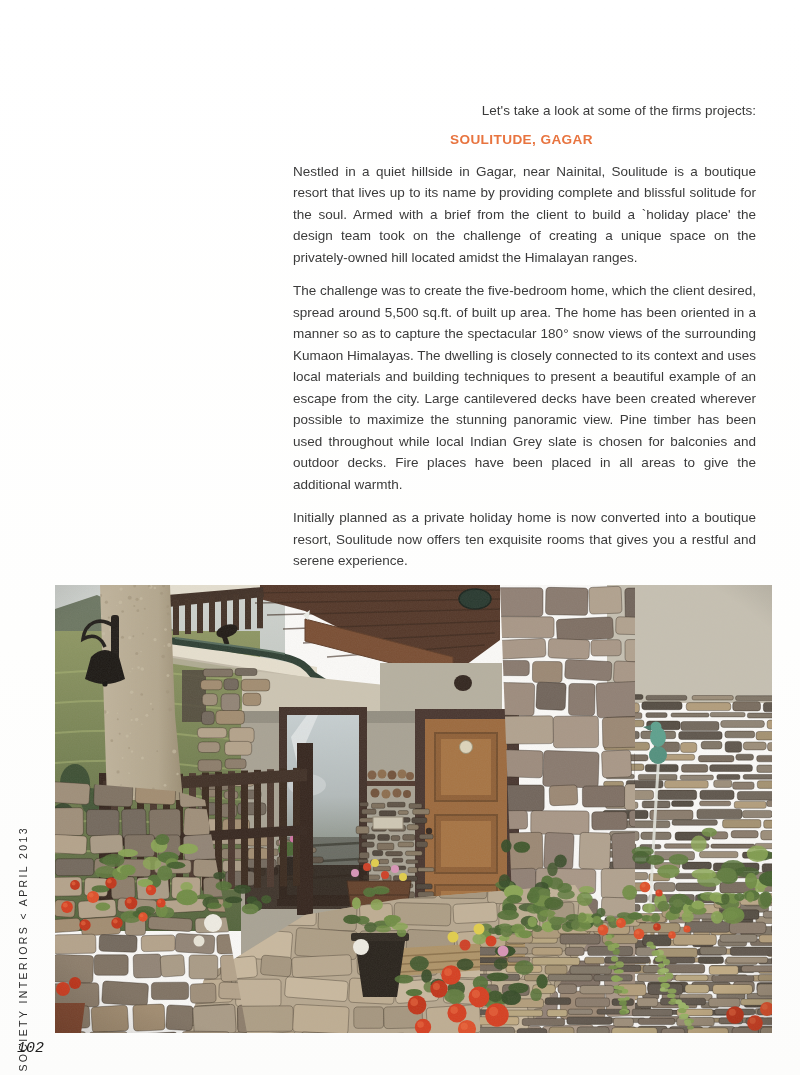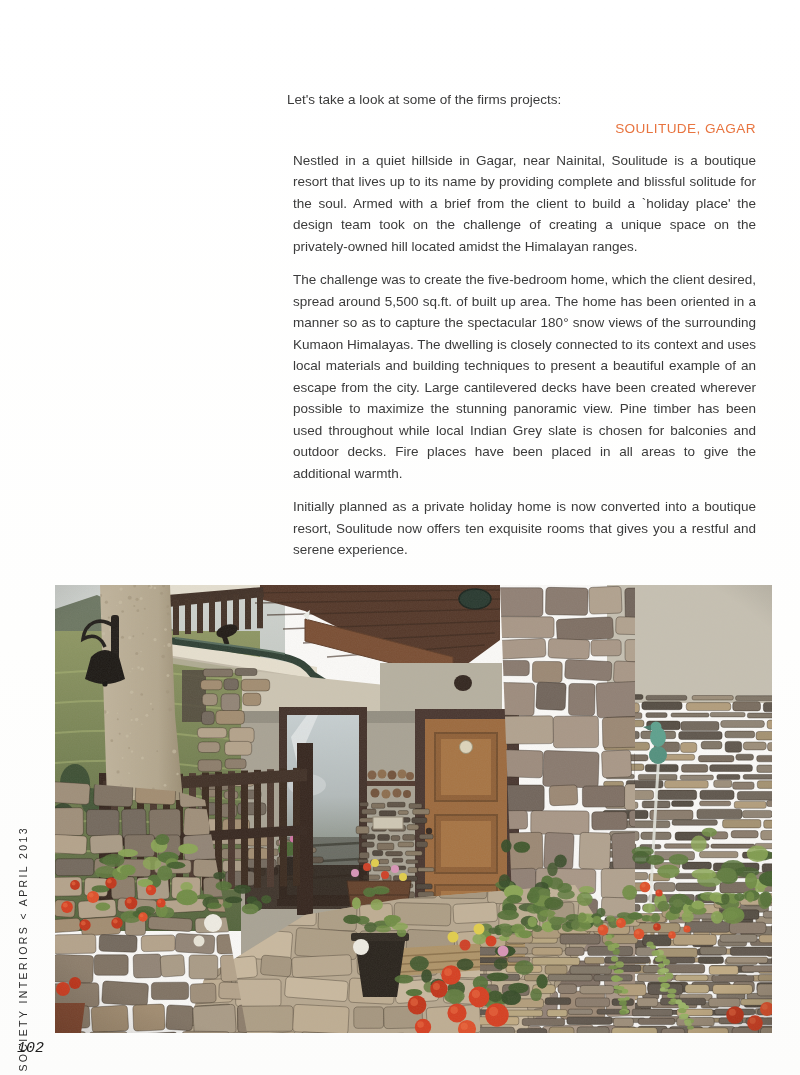--- a/index.html
+++ b/index.html
@@ -2,23 +2,23 @@
 <html><head>
 <meta charset="utf-8">
 <style>
   html,body{margin:0;padding:0;}
   body{width:800px;height:1075px;background:#fff;position:relative;overflow:hidden;
        font-family:"Liberation Sans",sans-serif;}
   .page{position:absolute;inset:0;background:linear-gradient(180deg,#ffffff 0%,#fefefd 60%,#fcfcfb 100%);}
   .article{position:absolute;left:287px;top:88px;width:469px;color:#3b3b3b;
            font-size:13.5px;line-height:21.5px;text-align:justify;}
   .article p{margin:0 0 12px 6px;}
-  .article p.intro{margin:1px 0 9px 0;text-align:left;}
-  .article h2{font-size:13.6px;line-height:18px;font-weight:400;color:#e8743f;
-              letter-spacing:.4px;margin:0 0 12px 0;text-align:right;}
+  .article p.intro{margin:12px 0 9px 0;text-align:right;}
+  .article h2{font-size:13.6px;line-height:18px;font-weight:700;color:#e8743f;
+              letter-spacing:.4px;margin:0 0 12px 0;text-align:center;}
   .sidebar{position:absolute;left:17px;top:826px;height:200px;width:20px;}
   .sidebar span{display:block;writing-mode:vertical-rl;transform:rotate(180deg);
                 white-space:nowrap;font-size:10.5px;letter-spacing:2.4px;color:#2c2c2c;}
   .pageno{position:absolute;left:17px;top:1040px;font-family:Liberation Mono, monospace;
           font-style:italic;font-size:15px;color:#1d1d1d;}
   figure.photo{position:absolute;left:55px;top:585px;width:717px;height:448px;margin:0;}
   figure.photo svg{display:block;width:717px;height:448px;}
 </style>
 </head>
 <body>

